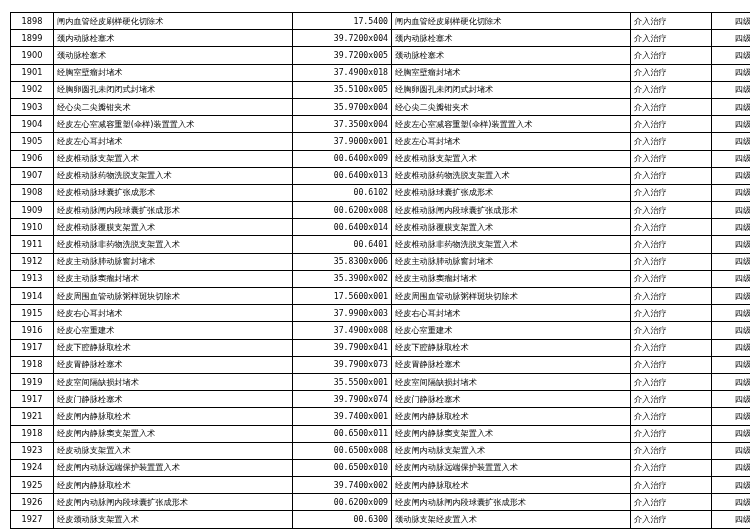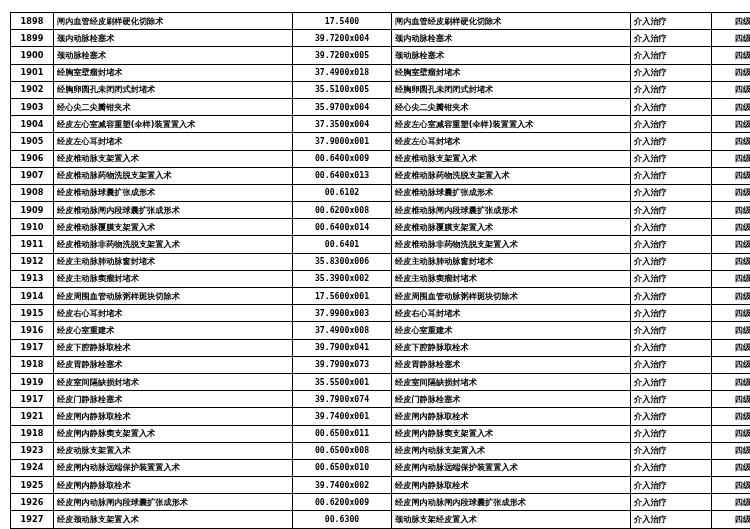--- a/index.html
+++ b/index.html
@@ -12,21 +12,20 @@
     height: 529px;
     font-family: "DejaVu Sans", "Liberation Sans", sans-serif;
     color: #000000;
     overflow: hidden;
   }
   .page {
     width: 750px;
     height: 529px;
     box-sizing: border-box;
     padding: 12px 10px 10px 10px;
-    font-weight: bold;
   }
   table.proc-table {
     border-collapse: collapse;
     table-layout: fixed;
     width: 730px;
     margin: 0 auto;
   }
   table.proc-table td {
     border: 1px solid #000000;
     padding: 1px 3px;
@@ -40,21 +39,21 @@
   td.col-no {
     width: 36px;
     text-align: center;
   }
   td.col-name {
     width: 232px;
     text-align: left;
   }
   td.col-code {
     width: 92px;
-    text-align: center;
+    text-align: right;
     font-family: "DejaVu Sans Mono", "Liberation Mono", monospace;
     font-size: 8px;
   }
   td.col-name2 {
     width: 232px;
     text-align: left;
   }
   td.col-cat {
     width: 74px;
     text-align: left;

